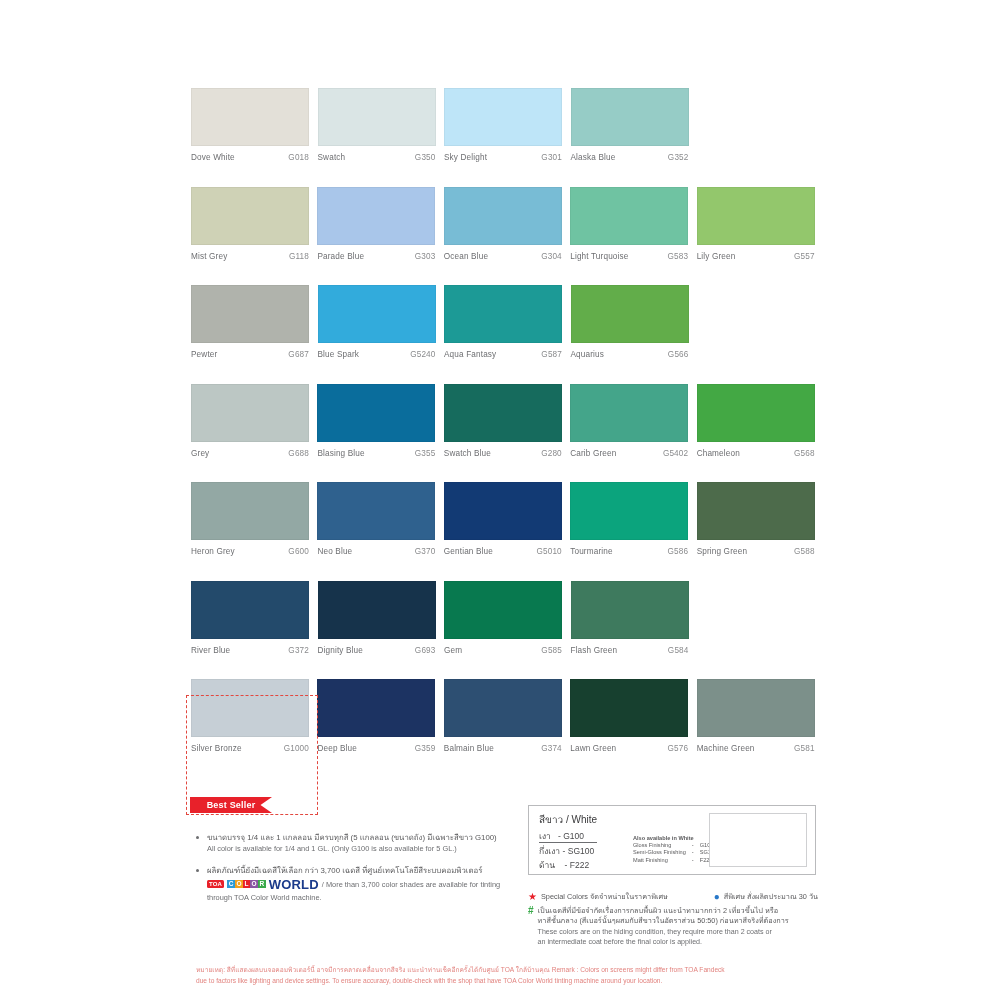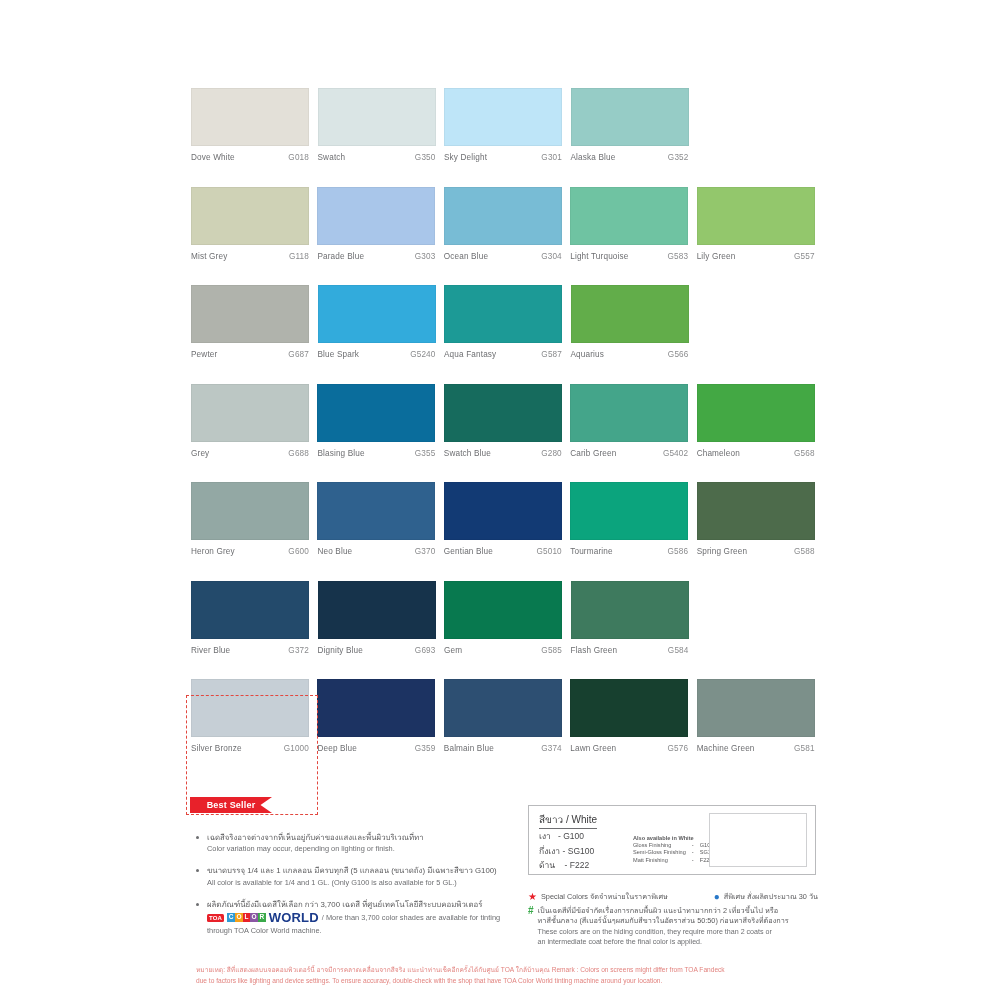--- a/index.html
+++ b/index.html
@@ -82,21 +82,21 @@
   .cw .c5{background:#3aa94a}
   .world{font-size:13px;font-weight:bold;color:#1b3b8b;letter-spacing:.2px;}
 
   
   .whitebox{
     position:absolute;left:528px;top:797px;width:288px;height:70px;
     border:1px solid #b9babc;box-sizing:border-box;background:#fff;
   }
   .wb-title{
     position:absolute;left:10px;top:6px;font-size:10px;color:#3a3a3c;
-    border-bottom:1px solid #6d6e71;padding-bottom:1px;
+    border-bottom:1px solid #6d6e71;padding-bottom:15px;
   }
   .wb-list{position:absolute;left:10px;top:23px;font-size:8.5px;line-height:14.5px;color:#4a4a4c;}
   .wb-list div{white-space:nowrap;}
   .wb-sub{position:absolute;left:104px;top:29px;font-size:5.6px;line-height:7.2px;color:#5a5a5c;}
   .wb-sub .hd{font-weight:bold;}
   .wb-sub table{border-collapse:collapse;font-size:5.6px;}
   .wb-sub td{padding:0 6px 0 0;white-space:nowrap;}
   .wb-swatch{
     position:absolute;right:8px;top:7px;width:98px;height:54px;
     border:1px solid #cfd0d2;background:#fff;box-sizing:border-box;
@@ -361,24 +361,20 @@
             <span class="cap-code">G581</span>
           </div>
         </div>
       </div>
     </div>
 
   <div class="bs-wrap"></div>
   <div class="bs-ribbon">Best Seller</div>
 
   <div class="notes">
-    <div class="note">
-      <div class="th">เฉดสีจริงอาจต่างจากที่เห็นอยู่กับค่าของแสงและพื้นผิวบริเวณที่ทา</div>
-      <div class="en">Color variation may occur, depending on lighting or finish.</div>
-    </div>
     <div class="note">
       <div class="th">ขนาดบรรจุ 1/4 และ 1 แกลลอน มีครบทุกสี (5 แกลลอน (ขนาดถัง) มีเฉพาะสีขาว G100)</div>
       <div class="en">All color is available for 1/4 and 1 GL. (Only G100 is also available for 5 GL.)</div>
     </div>
     <div class="note">
       <div class="th">ผลิตภัณฑ์นี้ยังมีเฉดสีให้เลือก กว่า 3,700 เฉดสี ที่ศูนย์เทคโนโลยีสีระบบคอมพิวเตอร์</div>
       <div class="logo-line">
         <span class="toa-badge">TOA</span>
         <span class="cw">
           <span class="c1">C</span>

